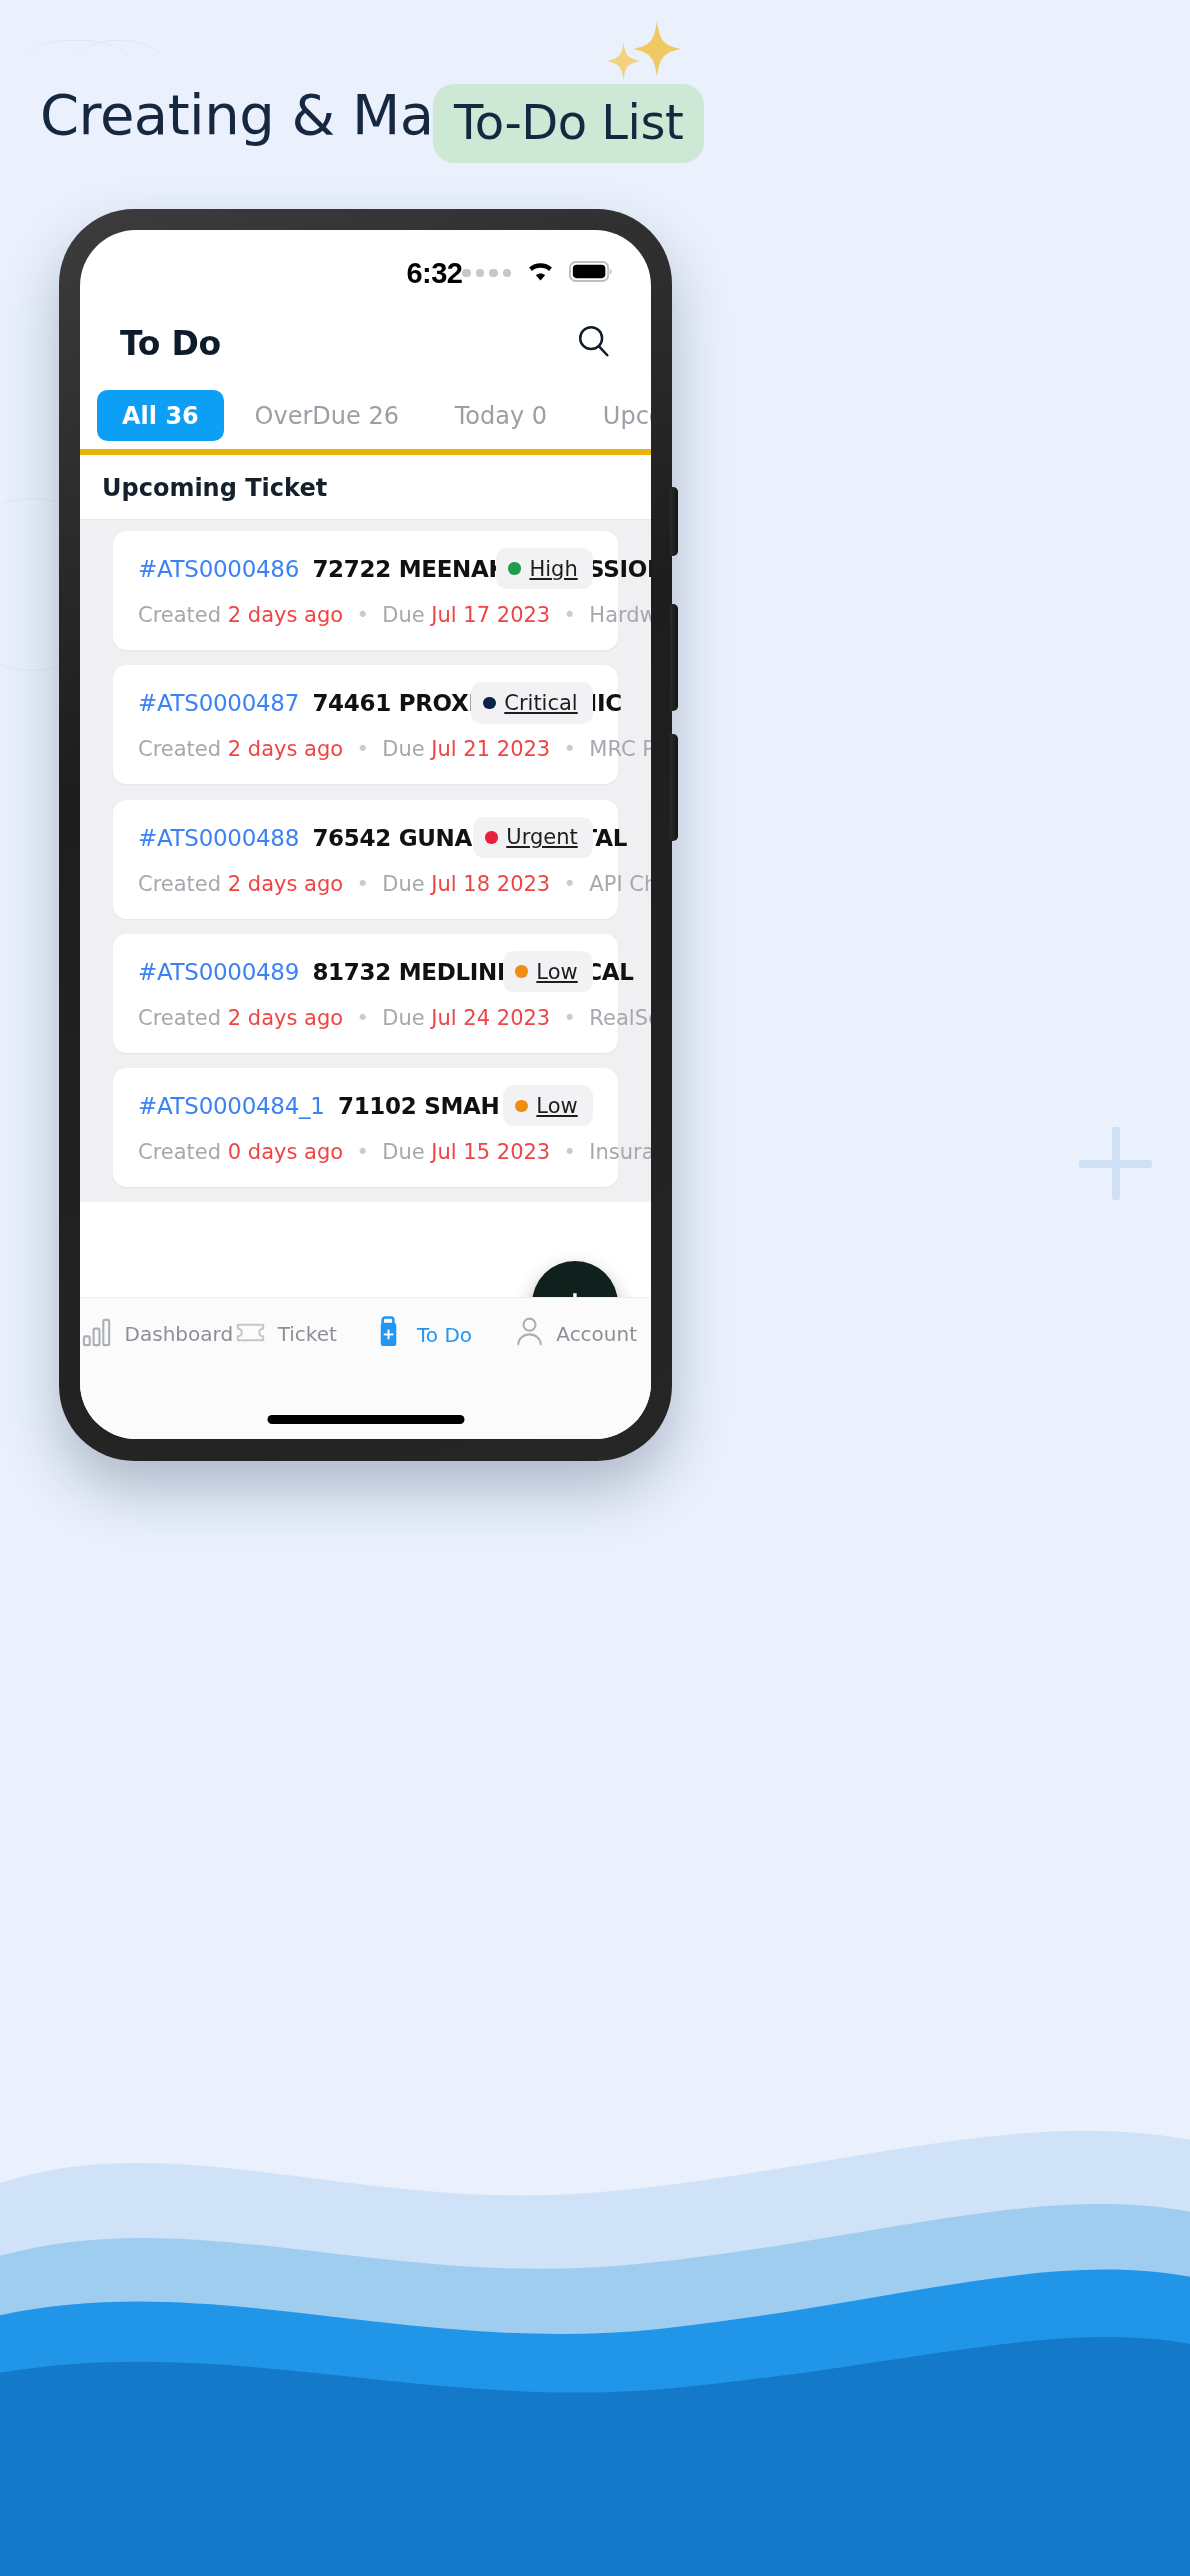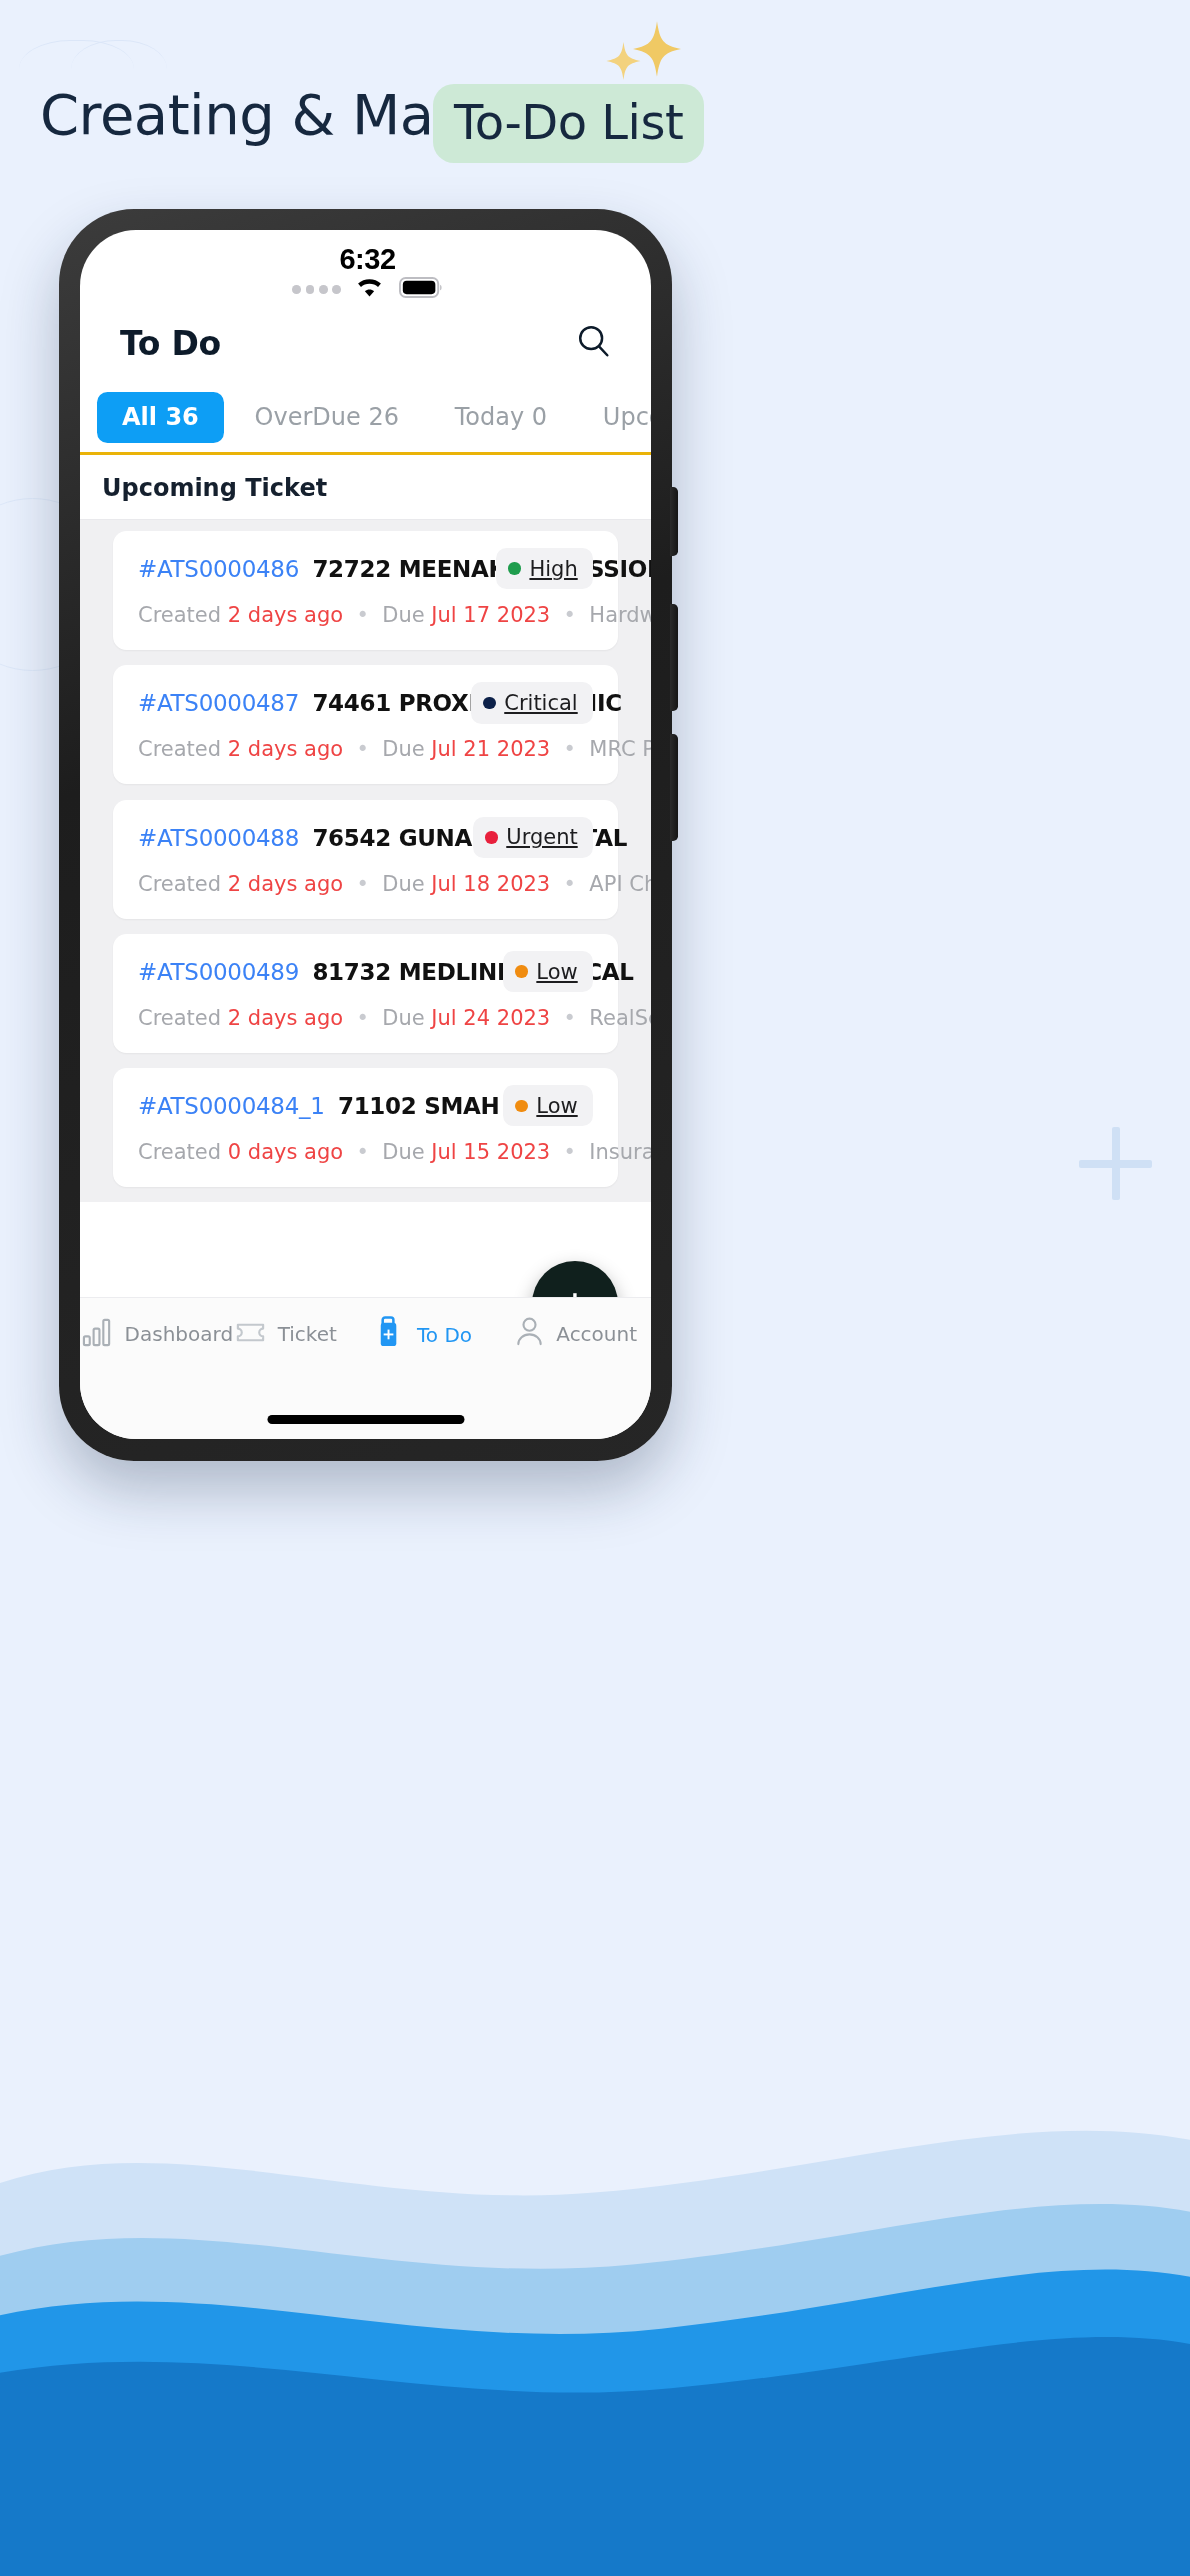--- a/index.html
+++ b/index.html
@@ -77,23 +77,22 @@
     background:linear-gradient(90deg,#2b2b2b,#151515);
     border-radius:0 4.8px 4.8px 0;
   }
   .side-btn.b1 { top:278px; height:69px; }
   .side-btn.b2 { top:395px; height:107px; }
   .side-btn.b3 { top:525px; height:107px; }
 
   
   .statusbar {
     position:relative; height:71px;
-    display:flex; align-items:center; justify-content:center;
+    display:flex; align-items:center; justify-content:flex-end;
     padding:15.3px 38px 0 42px;
-    flex-direction:column;
   }
   .clock { font-size:29px; font-weight:bold; color:#000;
            font-family:"Liberation Sans", sans-serif; letter-spacing:-0.5px; }
   .st-right { display:flex; align-items:center; gap:13.4px; }
   .sig-dots { display:flex; gap:4.8px; align-items:flex-end; }
   .sig-dots i { width:8.6px; height:8.6px; border-radius:50%; background:#c6c6cb; display:block; }
 
   
   .appbar {
     display:flex; align-items:center; justify-content:space-between;
@@ -101,21 +100,21 @@
   }
   .appbar-title {
     font-size:33px; font-weight:bold; color:#0d1b2a; letter-spacing:-0.3px;
     font-family:"DejaVu Sans", sans-serif;
   }
 
   
   .tabs {
     display:flex; align-items:center; gap:5.8px;
     padding:9.6px 0 0 17px; overflow:hidden;
-    border-bottom:3px solid #eab308;
+    border-bottom:6px solid #eab308;
     height:81px;
   }
   .tab {
     font-size:24px; color:#9aa0a6; white-space:nowrap;
     padding:11.5px 25px; border-radius:10.5px;
     font-family:"DejaVu Sans", sans-serif;
   }
   .tab.active { background:#0d9ef5; color:#fff; font-weight:bold; }
 
   

